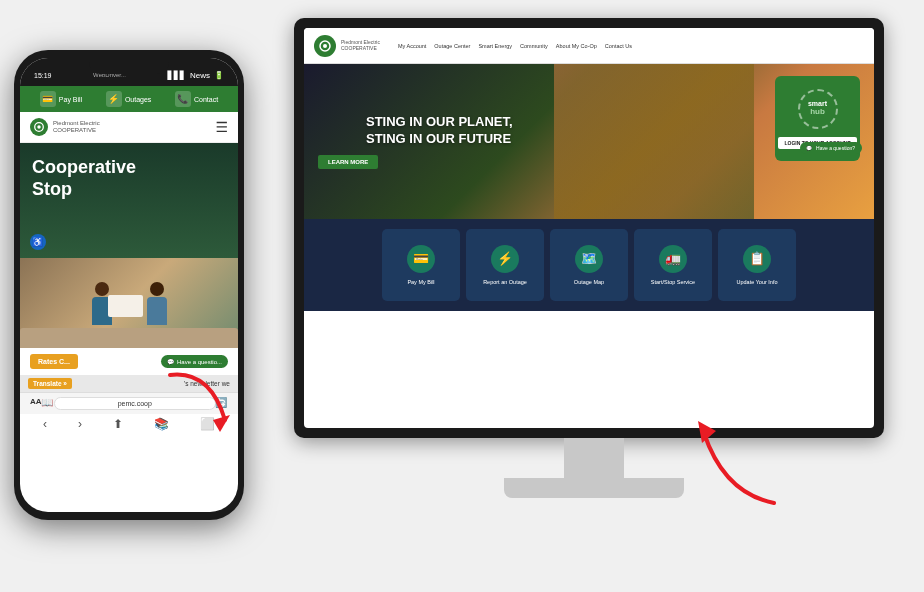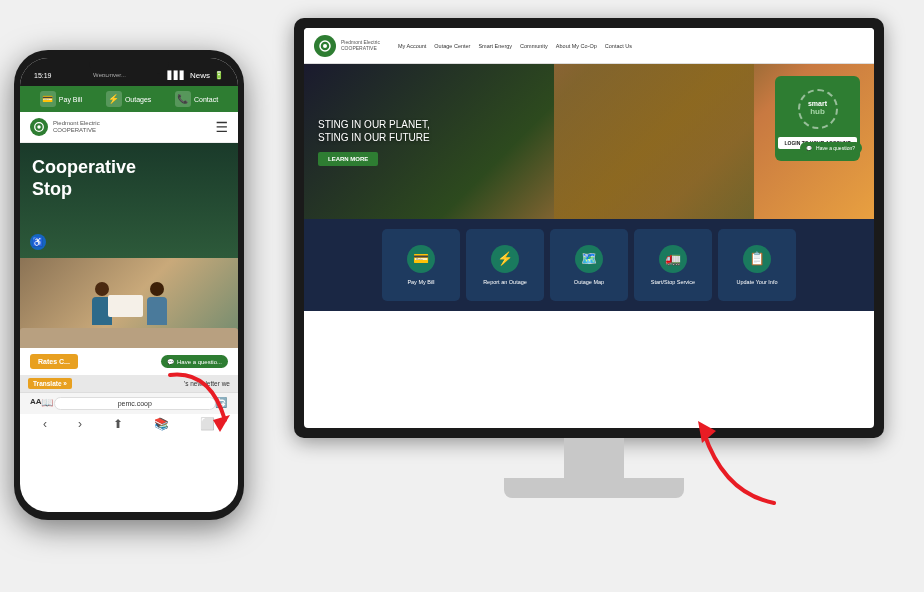--- a/index.html
+++ b/index.html
@@ -90,26 +90,27 @@
       width: 100%;
       height: 155px;
       background: linear-gradient(135deg, #1a1a2e 0%, #2d4a1e 40%, #c87941 70%, #e8a040 100%);
       position: relative;
       display: flex;
       align-items: center;
       padding: 10px 14px;
     }
     .desk-hero-text {
       color: #fff;
-      font-size: 10px;
-      font-weight: 400;
+      font-size: 13px;
+      font-weight: 700;
       line-height: 1.3;
       text-transform: uppercase;
       max-width: 200px;
       text-shadow: 0 1px 3px rgba(0,0,0,0.5);
+      margin-left: 48px;
     }
     .desk-learn-btn {
       margin-top: 8px;
       background: #2e7d32;
       color: #fff;
       border: none;
       padding: 4px 10px;
       font-size: 6px;
       font-weight: bold;
       cursor: pointer;

